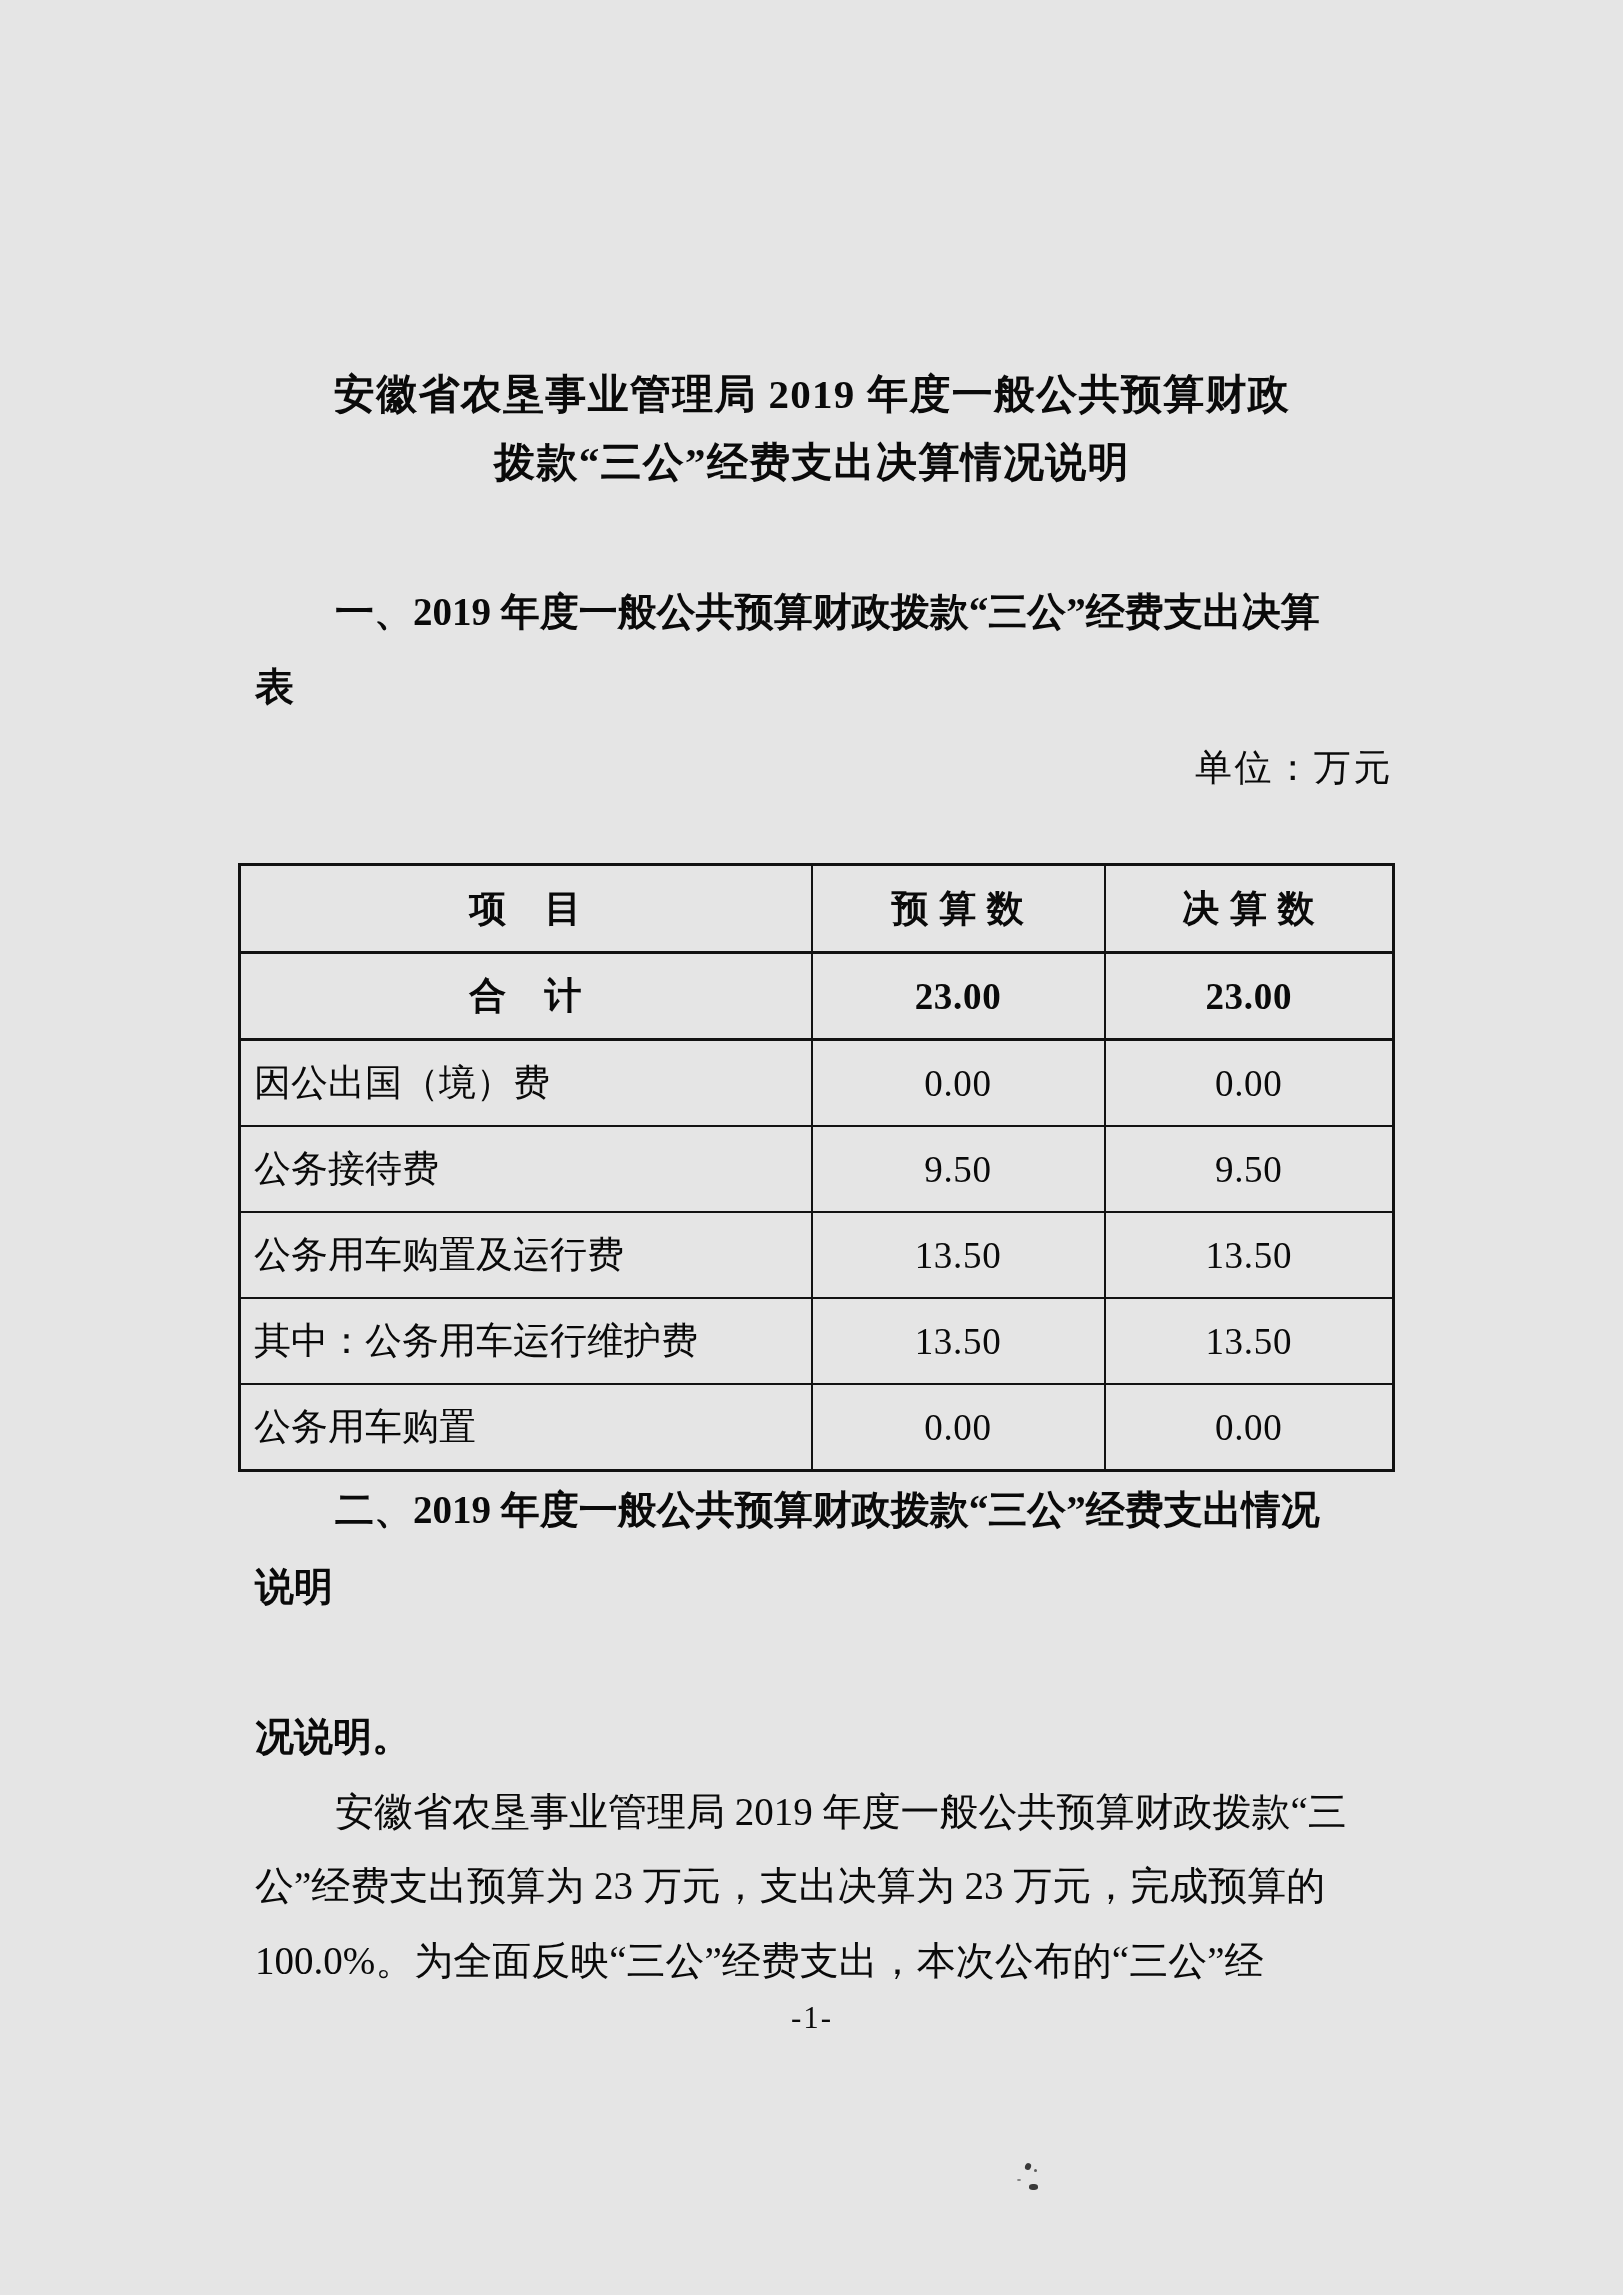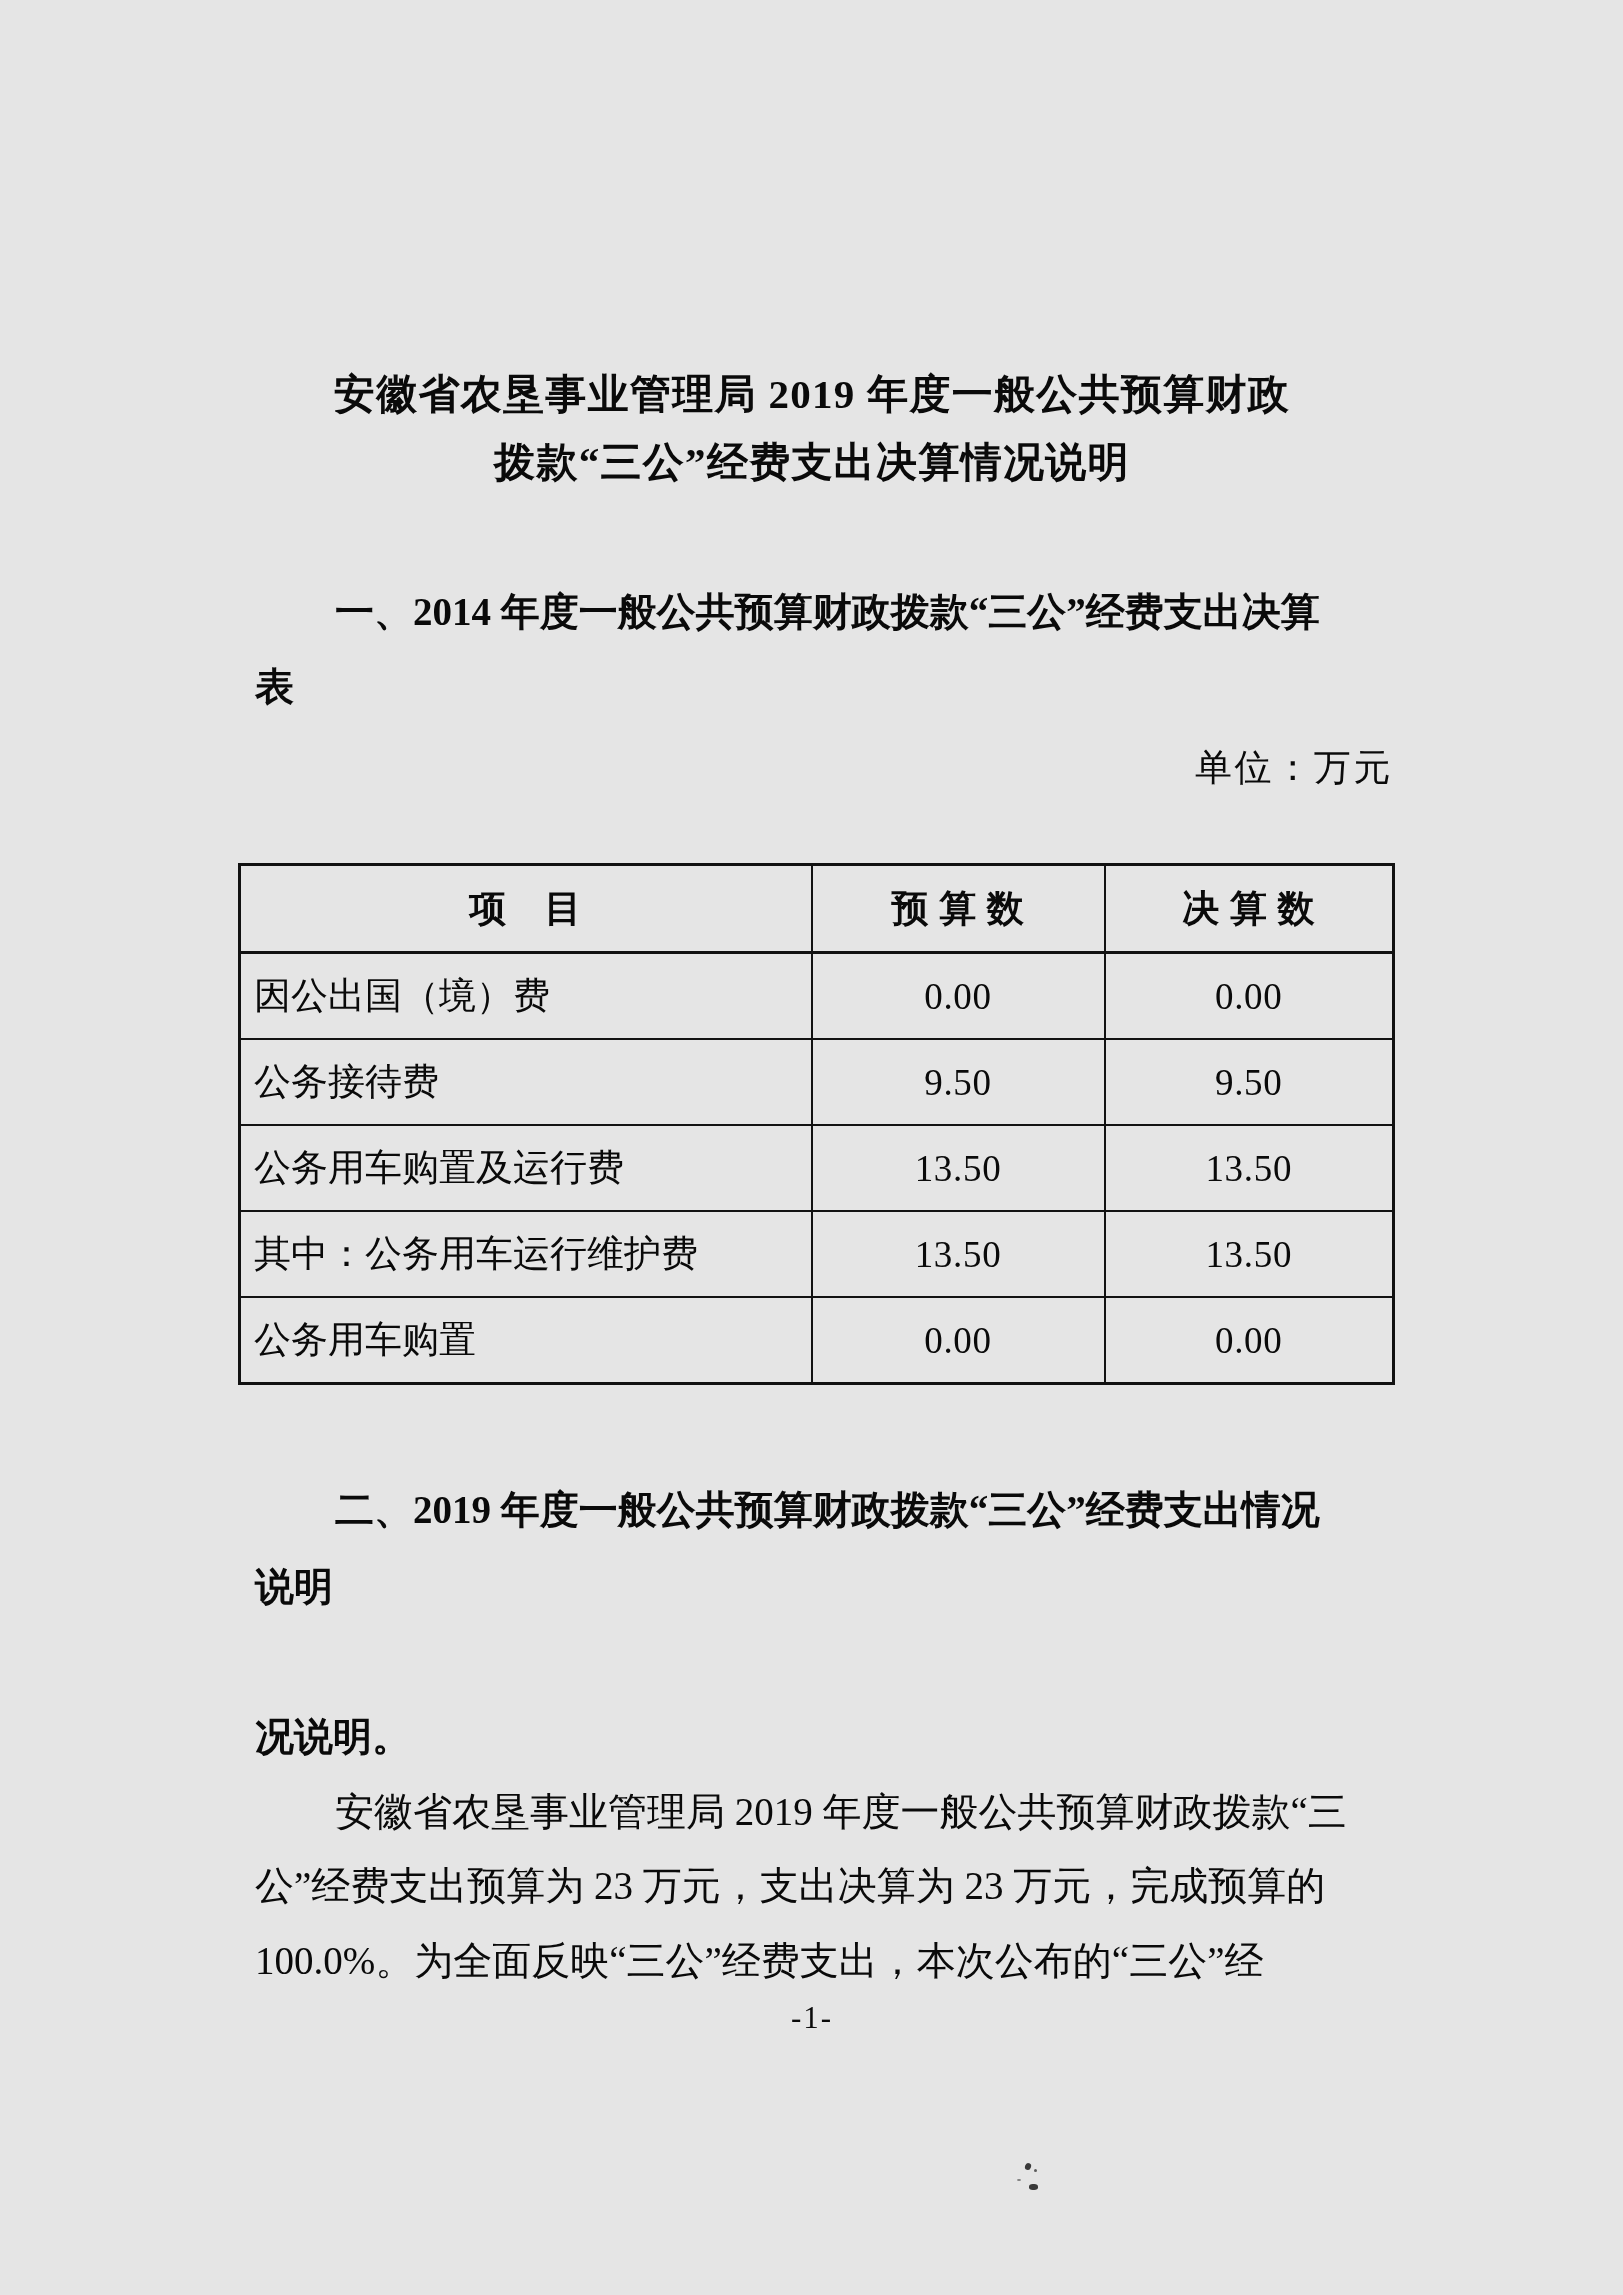--- a/index.html
+++ b/index.html
@@ -105,36 +105,41 @@
 </head>
 <body>
 
 <div class="page">
 
   <div class="abs title-block">
     <div>安徽省农垦事业管理局 2019 年度一般公共预算财政</div>
     <div>拨款“三公”经费支出决算情况说明</div>
   </div>
 
-  <div class="abs line bold indent2" style="top:591px">一、2014 年度一般公共预算财政拨款“三公”经费支出决算</div>
+  <div class="abs line bold indent2" style="top:591px">一、2019 年度一般公共预算财政拨款“三公”经费支出决算</div>
   <div class="abs line bold" style="top:666px">表</div>
 
   <div class="abs unit-label">单位：万元</div>
 
   <table class="expense">
     <colgroup>
         <col class="c1">
         <col class="c2">
         <col class="c3">
       </colgroup>
     <tbody>
         <tr class="hdr">
       <td class="c-center">项　目</td>
       <td class="c-center">预 算 数</td>
       <td class="c-center">决 算 数</td>
+    </tr>
+    <tr class="total">
+      <td class="c-center">合　计</td>
+      <td class="c-center num">23.00</td>
+      <td class="c-center num">23.00</td>
     </tr>
     <tr>
       <td class="c-left">因公出国（境）费</td>
       <td class="c-center num">0.00</td>
       <td class="c-center num">0.00</td>
     </tr>
     <tr>
       <td class="c-left">公务接待费</td>
       <td class="c-center num">9.50</td>
       <td class="c-center num">9.50</td>

